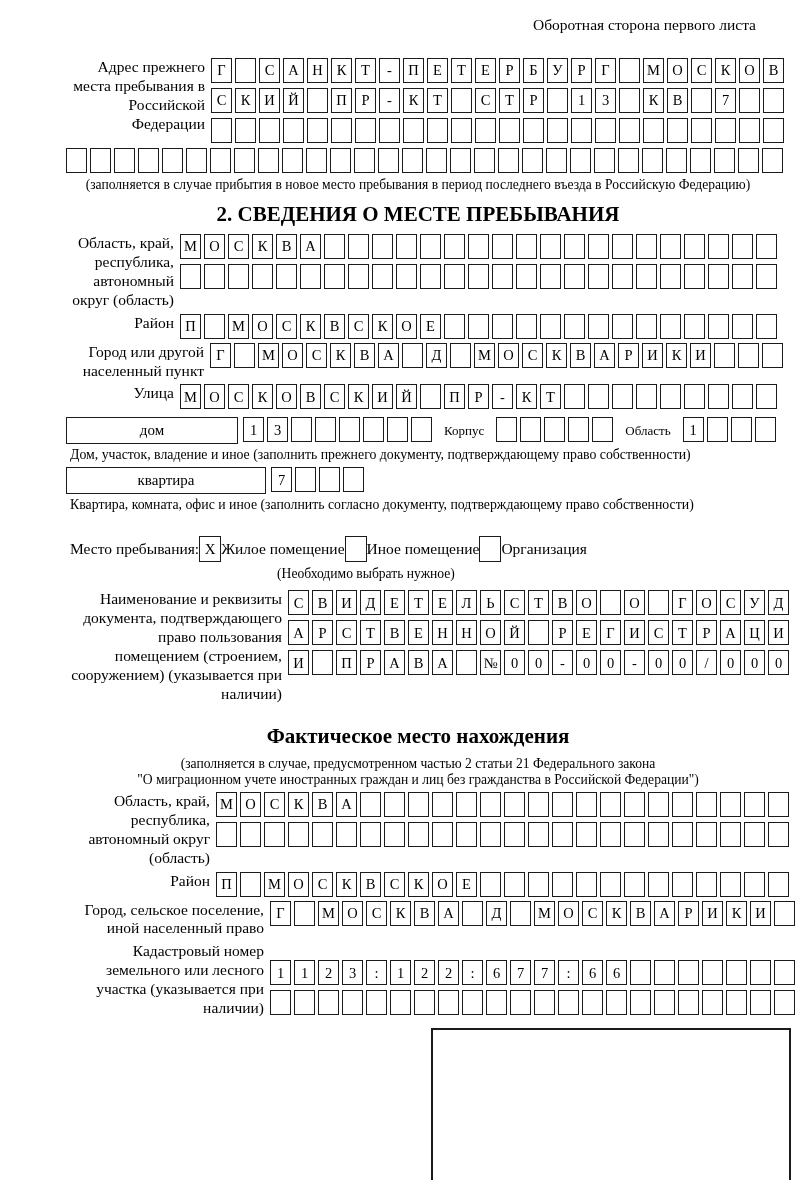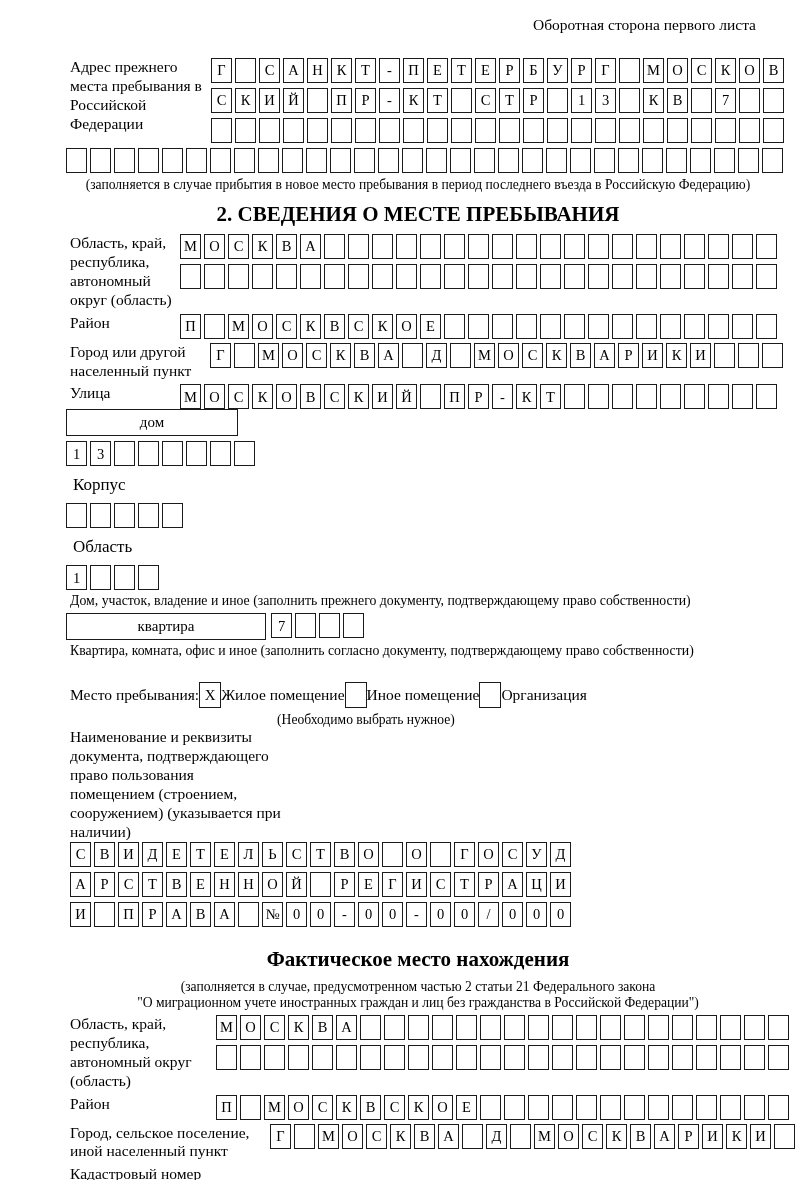--- a/index.html
+++ b/index.html
@@ -11,21 +11,21 @@
     color:#000;
     font-family:"Liberation Serif", serif;
     box-sizing:border-box;
     padding-left:36px;
   }
   .note{
     text-align:right;
     margin:16px 44px 0 0;
     font-size:15.5px;
   }
-  .rowflex{display:flex;align-items:flex-start;margin-left:34px;}
+  .rowflex{display:flex;align-items:flex-start;margin-left:34px;text-align:right;}
   .lbl{font-size:15.5px;line-height:1.22;flex:none;box-sizing:border-box;padding-right:6px;}
   .w141{width:141px;}
   .w110{width:110px;}
   .w140{width:140px;}
   .w218{width:218px;}
   .w146{width:146px;}
   .w200{width:200px;}
   .grids{display:flex;flex-direction:column;gap:5px;}
   .cellrow{display:flex;gap:3px;flex:none;}
   .cell{
@@ -51,21 +51,21 @@
     font-size:21px;
     margin:9px 0 7px 0;
   }
   .widebox{
     border:1.5px solid #1b1b1b;
     height:27px;box-sizing:border-box;
     display:inline-flex;align-items:center;justify-content:center;
     font-size:15px;flex:none;
     background:#fff;
   }
-  .inlinelbl{font-size:17px;line-height:27px;padding:0 7px;flex:none;}
+  .inlinelbl{font-size:13px;line-height:27px;padding:0 7px;flex:none;}
   .checkbox{
     width:22px;height:26px;flex:none;
     border:1.5px solid #1b1b1b;box-sizing:border-box;
     display:inline-flex;align-items:center;justify-content:center;
     font-size:15px;
     background:#fff;
   }
   .residence{display:flex;align-items:center;margin:23px 0 2px 34px;font-size:15.5px;}
   .stampwrap{width:424px;margin:10px 0 0 350px;text-align:center;}
   .stampbox{
@@ -74,21 +74,21 @@
     margin-left:45px;
     background:#fff;
   }
   .stampcaption{
     font-size:13.8px;
     line-height:1.42;
     margin-top:6px;
   }
   .mt26{margin-top:24px;}
   .mt4{margin-top:4px;}
-  .mt8{flex-direction:column;}
+  .mt8{margin-top:8px;}
   .fullrow{margin:5px 0 0 30px;}
 </style>
 </head>
 <body>
 
 <div class="page">
 
   <div class="note">Оборотная сторона первого листа</div>
 
   <div class="rowflex mt26">
@@ -575,21 +575,21 @@
         <span class="cell"></span>
         <span class="cell"></span>
         <span class="cell"></span>
         <span class="cell"></span>
         <span class="cell"></span>
         <span class="cell"></span>
       </div>
   </div>
 
   <div class="rowflex mt4">
-    <div class="lbl w200">Город, сельское поселение, иной населенный пункт</div>
+    <div class="lbl w200">Город, сельское поселение, иной населенный право</div>
     <div class="cellrow">
         <span class="cell">Г</span>
         <span class="cell"></span>
         <span class="cell">М</span>
         <span class="cell">О</span>
         <span class="cell">С</span>
         <span class="cell">К</span>
         <span class="cell">В</span>
         <span class="cell">А</span>
         <span class="cell"></span>

